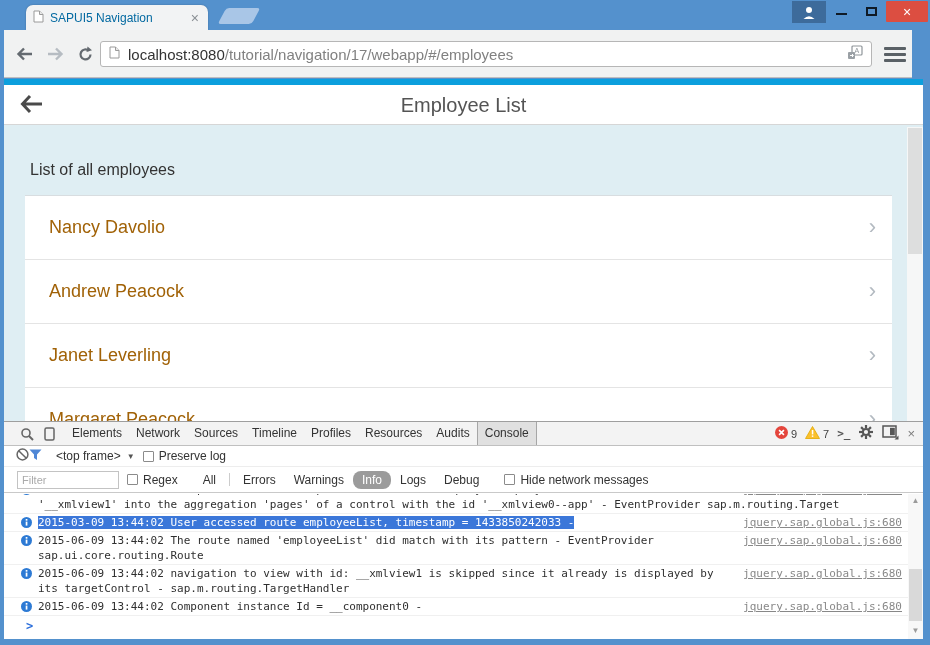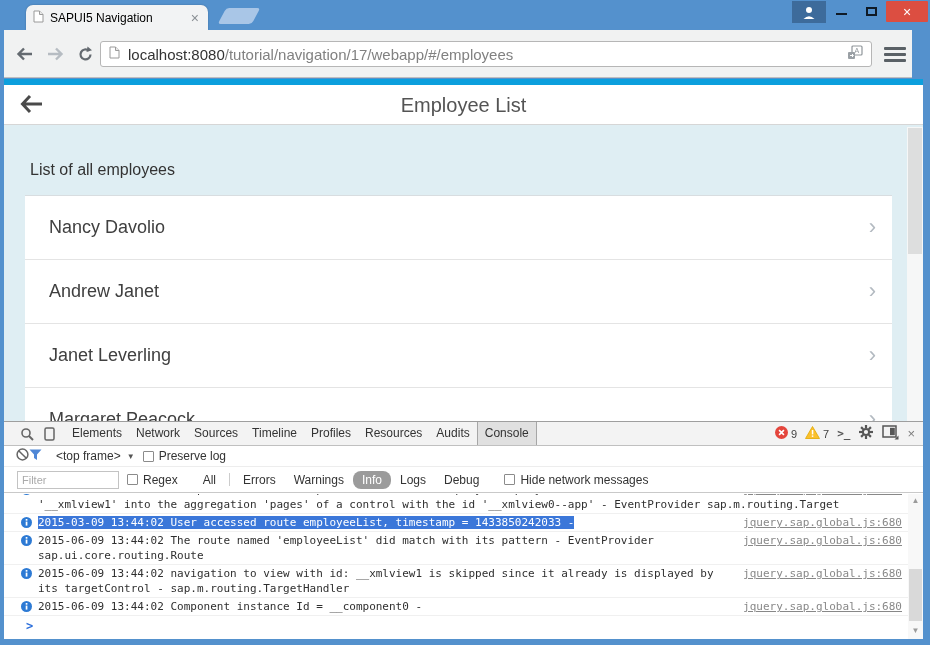--- a/index.html
+++ b/index.html
@@ -4,21 +4,21 @@
 <style>
   * { box-sizing: border-box; margin: 0; padding: 0; }
   body { width: 930px; height: 645px; font-family: "Liberation Sans", sans-serif; }
   .window { position: relative; width: 930px; height: 645px; background: #5491cd; overflow: hidden; }
 
   
   .titlebar { position: absolute; top: 0; left: 0; right: 0; height: 30px; }
   .tab { position: absolute; left: 26px; top: 5px; width: 182px; height: 25px; background: #f2f3f4;
          border-radius: 7px 7px 0 0; display: flex; align-items: center; padding: 0 7px;
          box-shadow: 0 0 2px rgba(0,0,0,.25); }
-  .tab-title { font-size: 12px; color: #000000; margin-left: 6px; flex: 1; white-space: nowrap; overflow: hidden; }
+  .tab-title { font-size: 12px; color: #0369a1; margin-left: 6px; flex: 1; white-space: nowrap; overflow: hidden; }
   .tab-close { font-size: 14px; color: #8a8f94; line-height: 1; padding: 0 2px; cursor: default; }
   .newtab { position: absolute; left: 222px; top: 8px; width: 34px; height: 16px; background: #a9c6e7;
             transform: skewX(-28deg); border-radius: 3px; }
   .wincontrols { position: absolute; right: 2px; top: 0; display: flex; align-items: flex-start; }
   .profile-btn { width: 34px; height: 22px; background: #3d6b9b; margin-top: 1px; display: flex; align-items: center; justify-content: center; }
   .min-btn, .max-btn { width: 30px; height: 22px; display: flex; align-items: center; justify-content: center; }
   .min-glyph { width: 11px; height: 2px; background: #0f1a26; margin-top: 6px; }
   .max-glyph { width: 11px; height: 9px; border: 2px solid #0f1a26; }
   .close-btn { width: 42px; height: 21px; margin-top: 1px; background: #dc4e41; border-radius: 1px;
                color: #fff; font-size: 14px; display: flex; align-items: center; justify-content: center; }
@@ -39,21 +39,21 @@
   
   .accent-strip { position: absolute; top: 79px; left: 4px; right: 7px; height: 6px; background: #0c9fdd; }
   .app { position: absolute; top: 85px; left: 4px; right: 7px; height: 336px; background: #dfeef3; overflow: hidden; }
   .app-header { height: 40px; background: #fff; border-bottom: 1px solid #d6d6d6; position: relative; }
   .app-back { position: absolute; left: 16px; top: 9px; }
   .app-title { text-align: center; line-height: 40px; font-size: 20px; color: #545454; }
   .page-label { padding: 36px 0 16px 26px; font-size: 16px; color: #333; }
   .employee-list { margin: 0 31px 0 21px; border-top: 1px solid #d8dde0; }
   .emp-item { position: relative; height: 64px; background: #fff; border-bottom: 1px solid #e4e4e4;
               display: flex; align-items: center; padding-left: 24px; }
-  .emp-name { font-size: 18px; color: #404040; }
+  .emp-name { font-size: 18px; color: #a16207; }
   .emp-chevron { position: absolute; right: 16px; top: 50%; transform: translateY(-54%);
                  font-size: 22px; color: #b3bac1; }
   .page-scrollbar { position: absolute; right: 0; top: 42px; bottom: 0; width: 16px; background: #f6f7f7; }
   .page-thumb { position: absolute; top: 1px; left: 1px; right: 1px; height: 126px; background: #dddede; }
 
   
   .devtools { position: absolute; top: 421px; left: 4px; right: 7px; bottom: 6px; background: #fff;
               border-top: 1px solid #9e9e9e; font-size: 12px; color: #333; }
   .dt-tabbar { height: 24px; background: #f3f3f3; border-bottom: 1px solid #c0c0c0;
                display: flex; align-items: center; padding-left: 16px; }
@@ -184,21 +184,21 @@
       </span>
       <div class="app-title">Employee List</div>
     </div>
     <div class="page-label">List of all employees</div>
     <div class="employee-list" id="employee-list">
         <div class="emp-item">
           <span class="emp-name">Nancy Davolio</span>
           <span class="emp-chevron">›</span>
         </div>
         <div class="emp-item">
-          <span class="emp-name">Andrew Janet</span>
+          <span class="emp-name">Andrew Peacock</span>
           <span class="emp-chevron">›</span>
         </div>
         <div class="emp-item">
           <span class="emp-name">Janet Leverling</span>
           <span class="emp-chevron">›</span>
         </div>
         <div class="emp-item">
           <span class="emp-name">Margaret Peacock</span>
           <span class="emp-chevron">›</span>
         </div>

